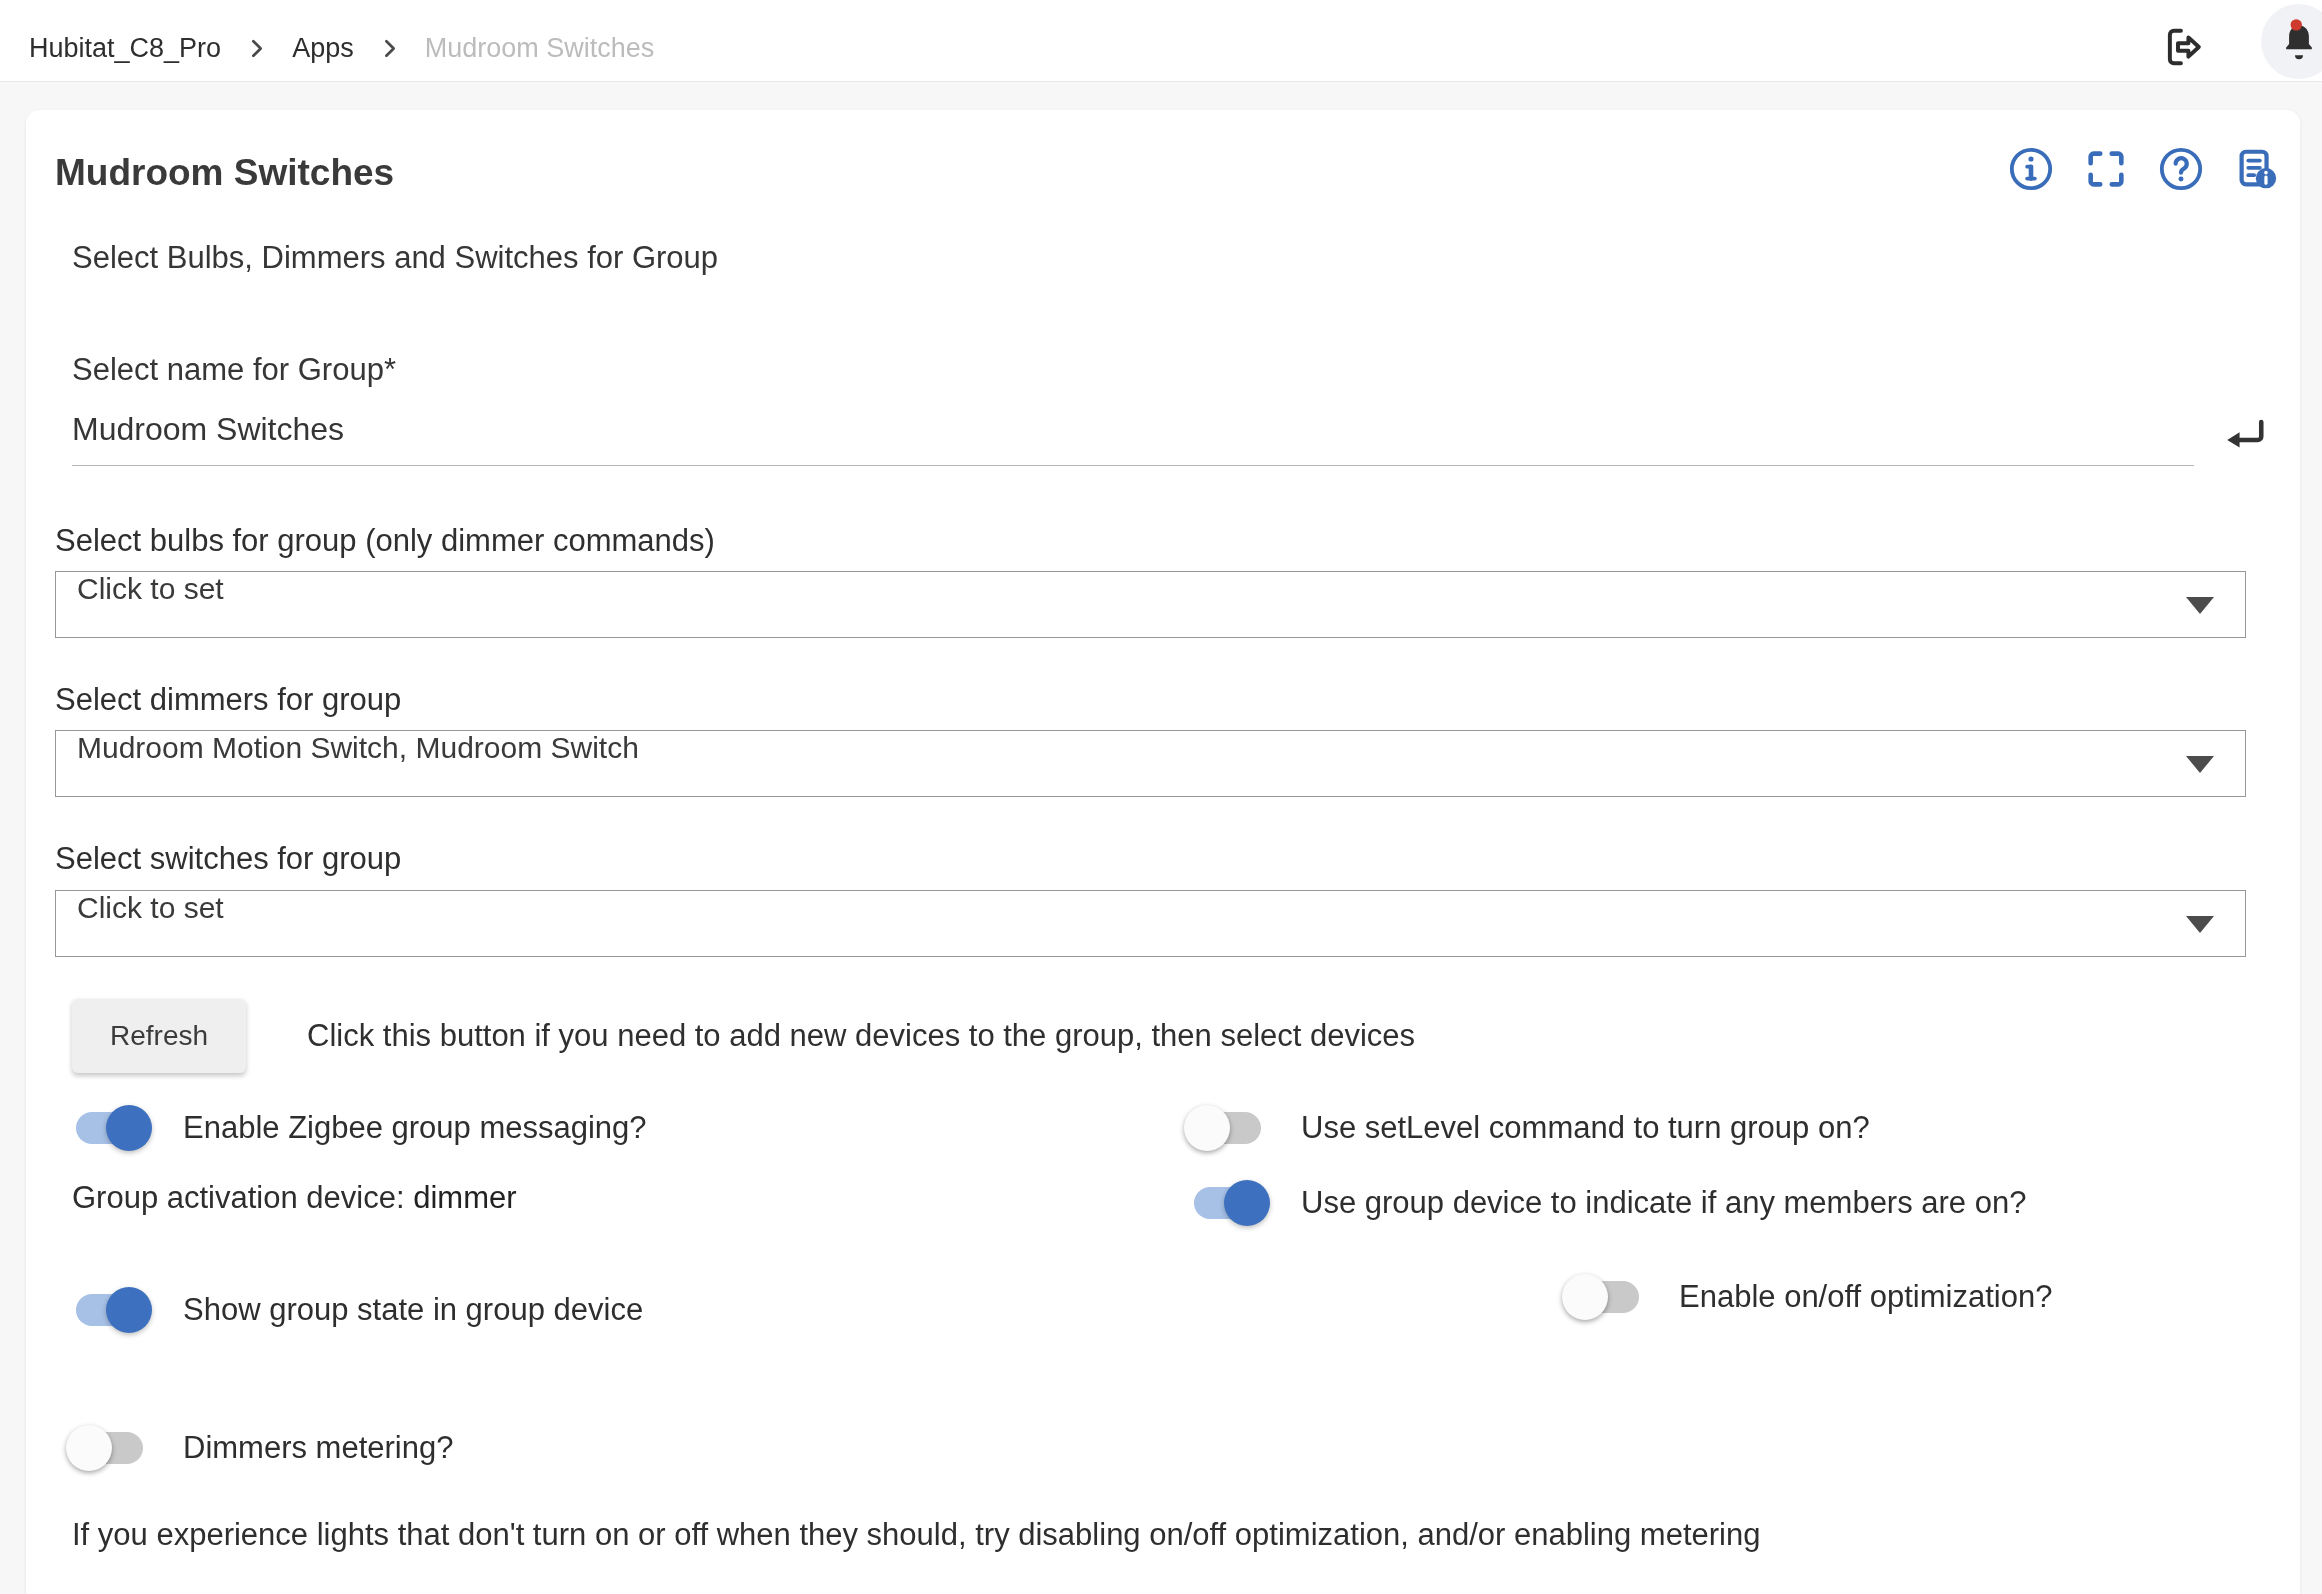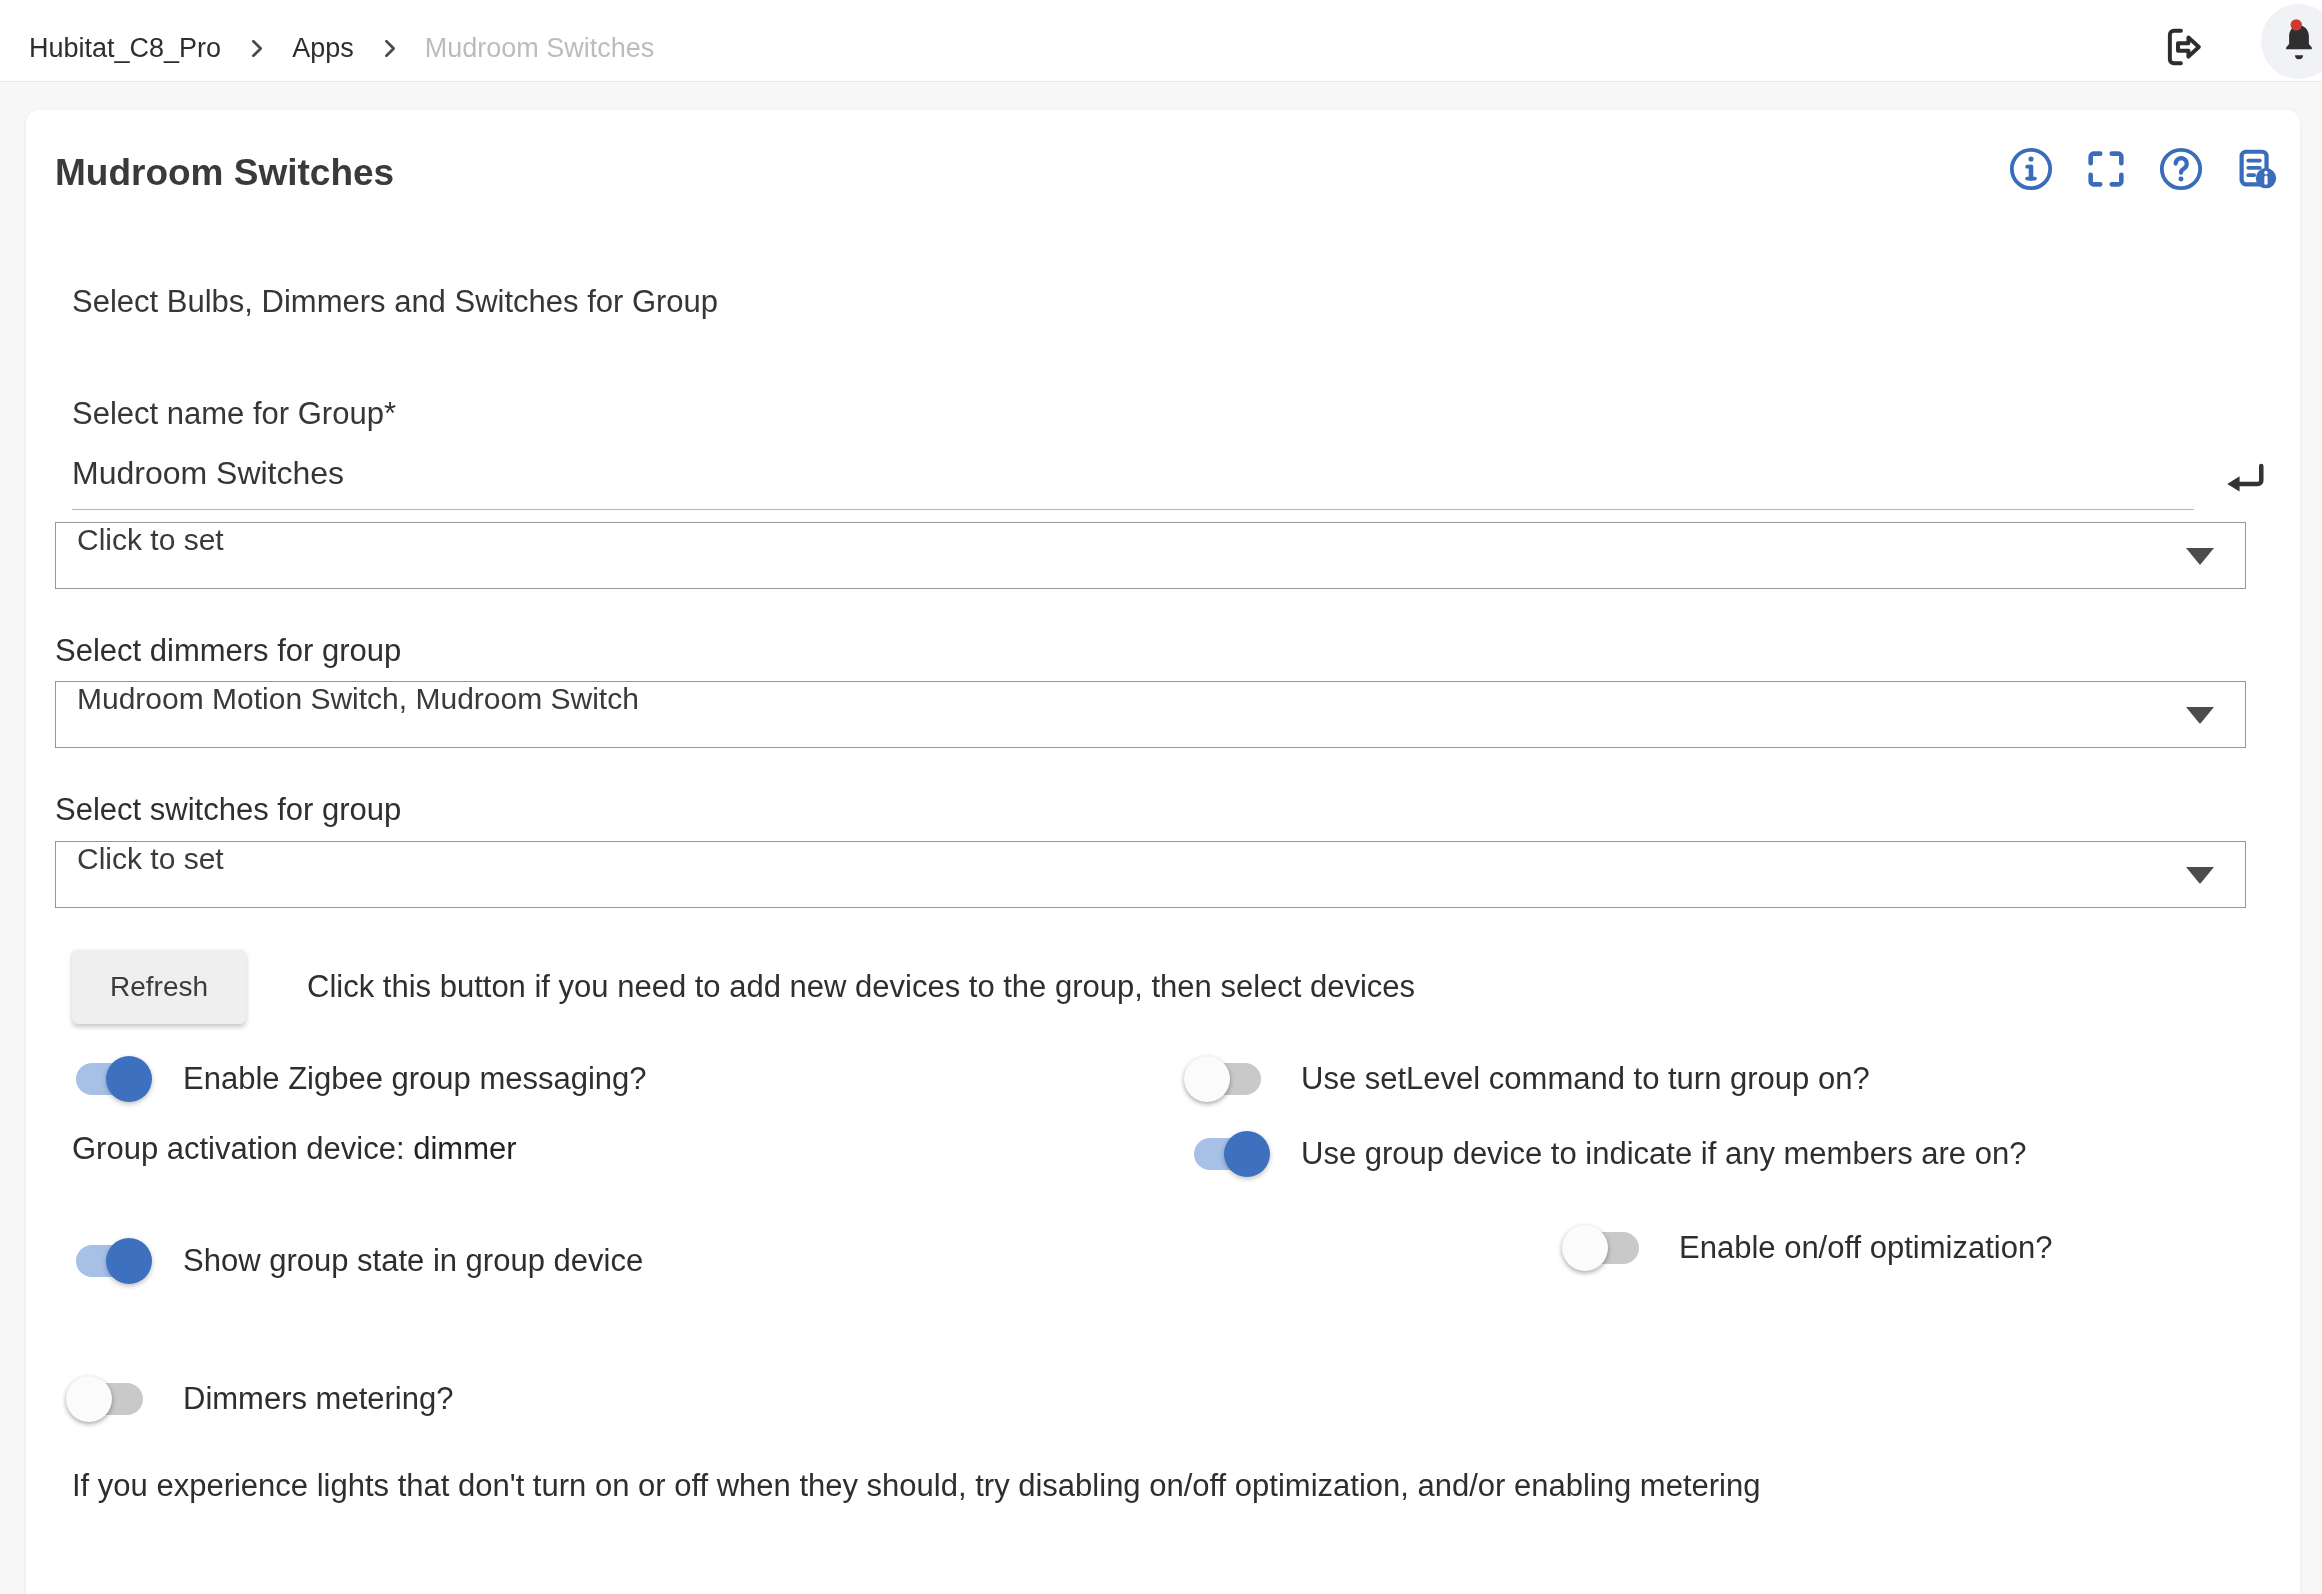--- a/index.html
+++ b/index.html
@@ -28,21 +28,21 @@
           background:#ffffff; border-radius:13.4px; box-shadow:0 1px 3.8px rgba(0,0,0,0.07); }
   .card-header { display:flex; align-items:flex-start; justify-content:space-between;
                  padding:36px 21px 0 29px; }
   .card-title { font-size:37px; font-weight:bold; color:#3a3a3a; padding-top:5.7px; }
   .header-icons { display:flex; align-items:center; gap:29px; }
   .hicon { width:46px; height:46px; color:#3a6db9; cursor:pointer; }
   .hicon svg { width:100%; height:100%; }
 
   .content { padding:0 29px; }
   .indent { margin-left:17px; }
-  .section-heading { margin-top:90px; font-size:31px; color:#363636; }
+  .section-heading { margin-top:46px; font-size:31px; color:#363636; }
 
   
   .name-label { margin-top:76px; font-size:31px; color:#363636; }
   .name-row { display:flex; align-items:flex-end; margin-top:7.6px; }
   .name-input-wrap { flex:1; border-bottom:1.9px solid #b5b5b5; padding:15.3px 0 17px 0; margin-right:25px; }
   .name-value { font-size:32px; color:#353535; }
   .enter-icon { width:52px; height:52px; margin-bottom:3.8px; cursor:pointer; }
   .enter-icon svg { width:100%; height:100%; stroke:#333333; fill:none; stroke-width:2.1;
                     stroke-linecap:round; stroke-linejoin:round; }
 
@@ -180,20 +180,21 @@
           <span class="name-value">Mudroom Switches</span>
         </div>
         <span class="enter-icon">
           <svg viewBox="0 0 24 24">
             <path d="M19.5 5.5 V12.2 A1.6 1.6 0 0 1 17.9 13.8 H8.5"></path>
             <polygon points="9.5,10.3 9.5,17.3 3.8,13.8" fill="#333333" stroke="none"></polygon>
           </svg>
         </span>
       </div>
 
+      <div class="sel-label first">Select bulbs for group (only dimmer commands)</div>
       <div class="sel-box">
         <span class="sel-value">Click to set</span>
         <span class="sel-caret"></span>
       </div>
 
       <div class="sel-label next">Select dimmers for group</div>
       <div class="sel-box">
         <span class="sel-value">Mudroom Motion Switch, Mudroom Switch</span>
         <span class="sel-caret"></span>
       </div>

